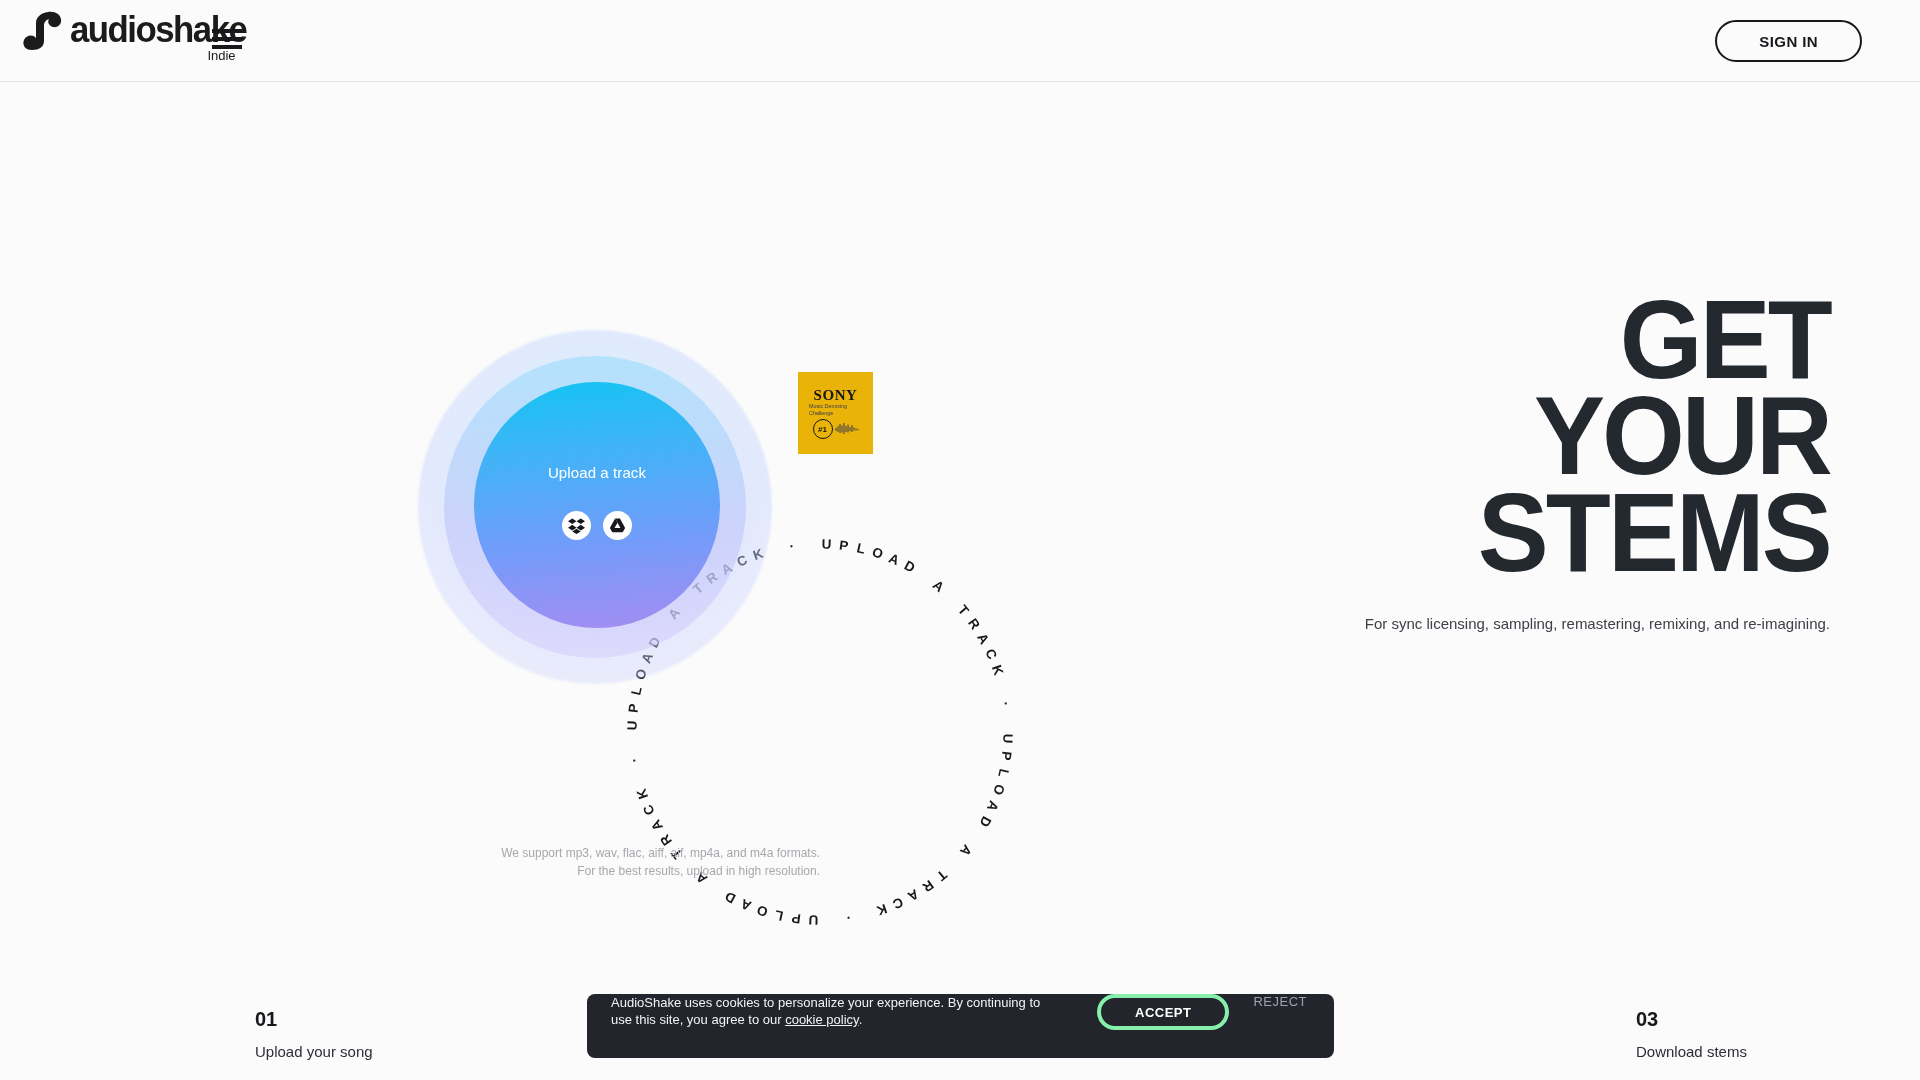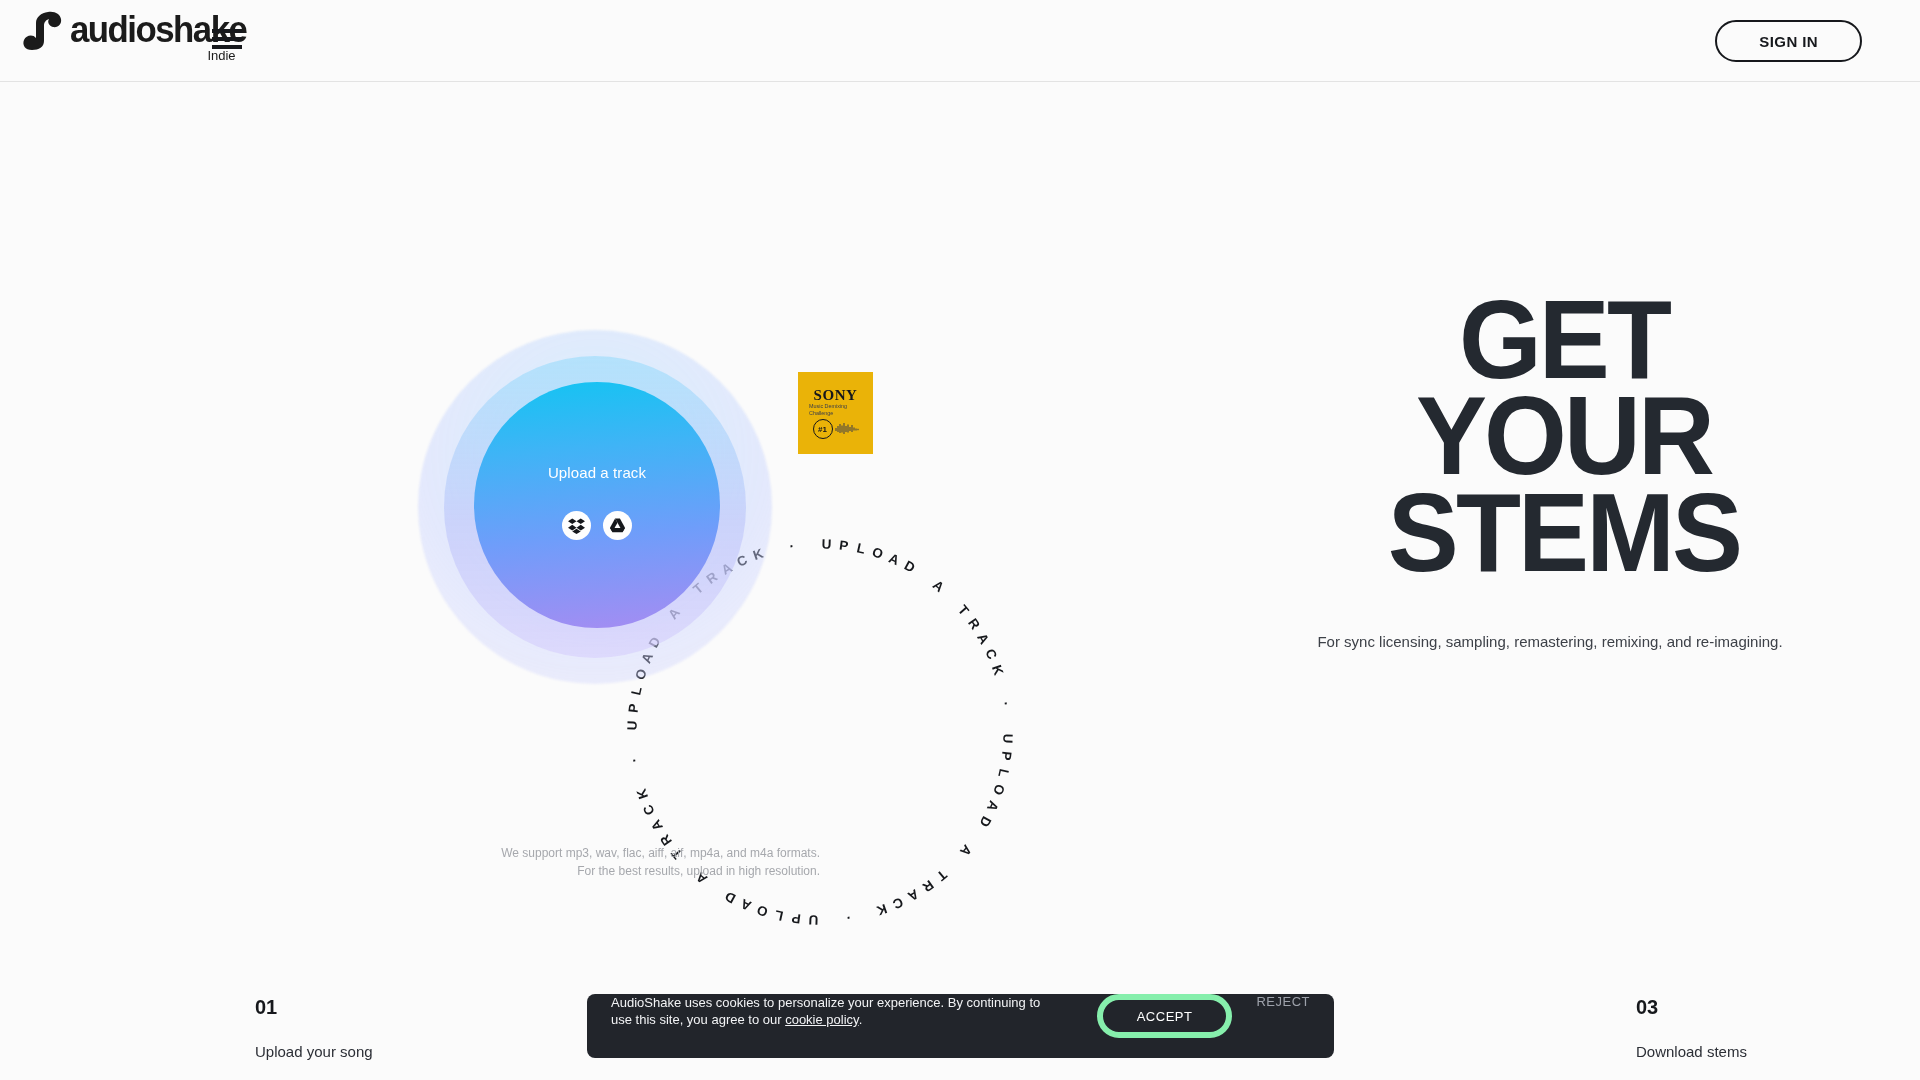--- a/index.html
+++ b/index.html
@@ -115,67 +115,67 @@
     display:flex; align-items:center; justify-content:center;
     font-size:8px; font-weight:700; color:#14161c;
   }
 
   .formats {
     position:absolute; left:370px; top:762px; width:450px;
     text-align:right; font-size:12px; color:#a6a8ad; line-height:18px;
   }
 
   
-  .right-col { position:absolute; right:90px; top:210px; width:560px; text-align:center; }
+  .right-col { position:absolute; right:90px; top:210px; width:560px; text-align:right; }
   .headline {
     font-size:112px; font-weight:700; line-height:0.86;
     letter-spacing:-3px; color:#242930;
     font-family:"Liberation Sans", sans-serif;
     transform:scaleX(0.95); transform-origin:right center;
   }
   .headline div { white-space:nowrap; }
   .subhead {
-    margin-top:52px; font-size:15px; color:#3d4148;
+    margin-top:34px; font-size:15px; color:#3d4148;
     font-family:"Liberation Sans", sans-serif;
   }
   .cta-wrap { display:flex; justify-content:flex-end; margin-top:36px; }
   .cta-btn {
     height:52px; padding:0 44px; border:none; border-radius:30px;
     background:#24272d; color:#ffffff;
     font-size:15px; font-weight:700; letter-spacing:0.5px;
     font-family:"Liberation Sans", sans-serif;
     display:flex; align-items:center; justify-content:center; cursor:pointer;
   }
 
   
   .steps { position:absolute; left:0; bottom:0; width:1920px; height:90px; }
   .step { position:absolute; bottom:16px; }
   .step-num { font-size:20px; font-weight:700; color:#16181c; line-height:26px; }
-  .step-label { font-size:15px; color:#2c2f36; line-height:24px; margin-top:20px; }
+  .step-label { font-size:15px; color:#2c2f36; line-height:24px; margin-top:8px; }
   .step-1 { left:255px; }
   .step-2 { left:885px; }
   .step-3 { left:1636px; }
 
   
   .cookie-banner {
     position:absolute; left:587px; top:994px;
     width:747px; height:64px;
     background:#22252b; border-radius:8px;
     display:flex; align-items:flex-start; padding:0 24px;
     z-index:50;
   }
   .cookie-text {
     color:#f2f3f5; font-size:13px; line-height:17px; max-width:450px;
     font-family:"Liberation Sans", sans-serif;
   }
   .cookie-link { color:#f2f3f5; text-decoration:underline; cursor:pointer; }
   .accept-btn {
-    margin-left:36px; height:44px; padding:0 34px;
-    border:6px solid #86efac; border-radius:30px; background:transparent;
-    color:#ffffff; font-size:13px; font-weight:400; letter-spacing:0.5px;
+    margin-left:36px; height:36px; padding:0 34px;
+    border:4px solid #86efac; border-radius:30px; background:transparent;
+    color:#ffffff; font-size:13px; font-weight:700; letter-spacing:0.5px;
     font-family:"Liberation Sans", sans-serif;
     display:flex; align-items:center; justify-content:center; cursor:pointer;
   }
   .reject-btn {
     margin-left:24px; background:transparent; border:none;
     color:#9ea2ab; font-size:13px; letter-spacing:0.5px;
     font-family:"Liberation Sans", sans-serif; cursor:pointer;
   }
 </style>
 </head>

